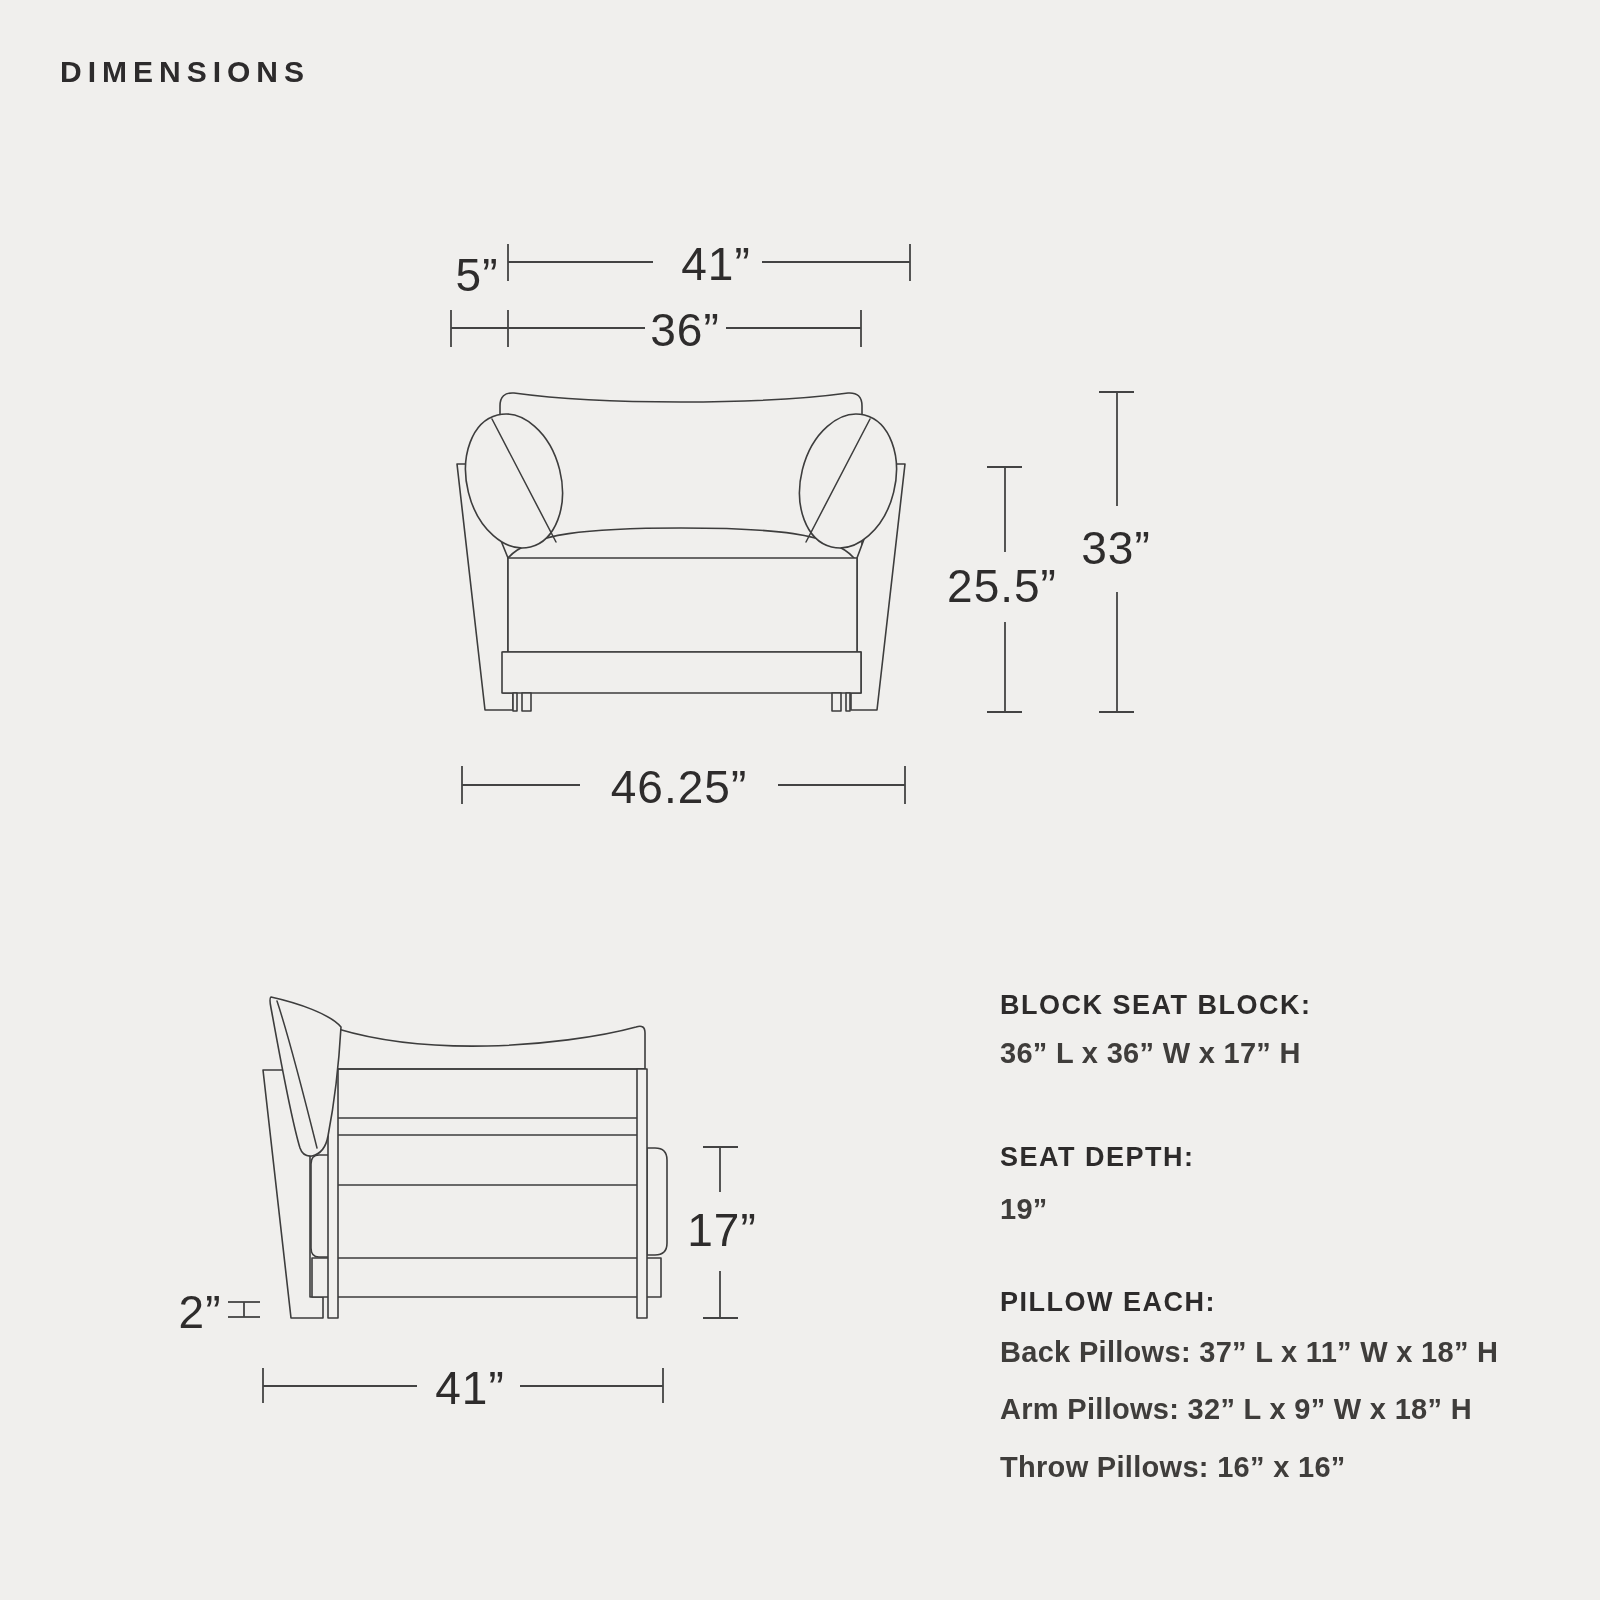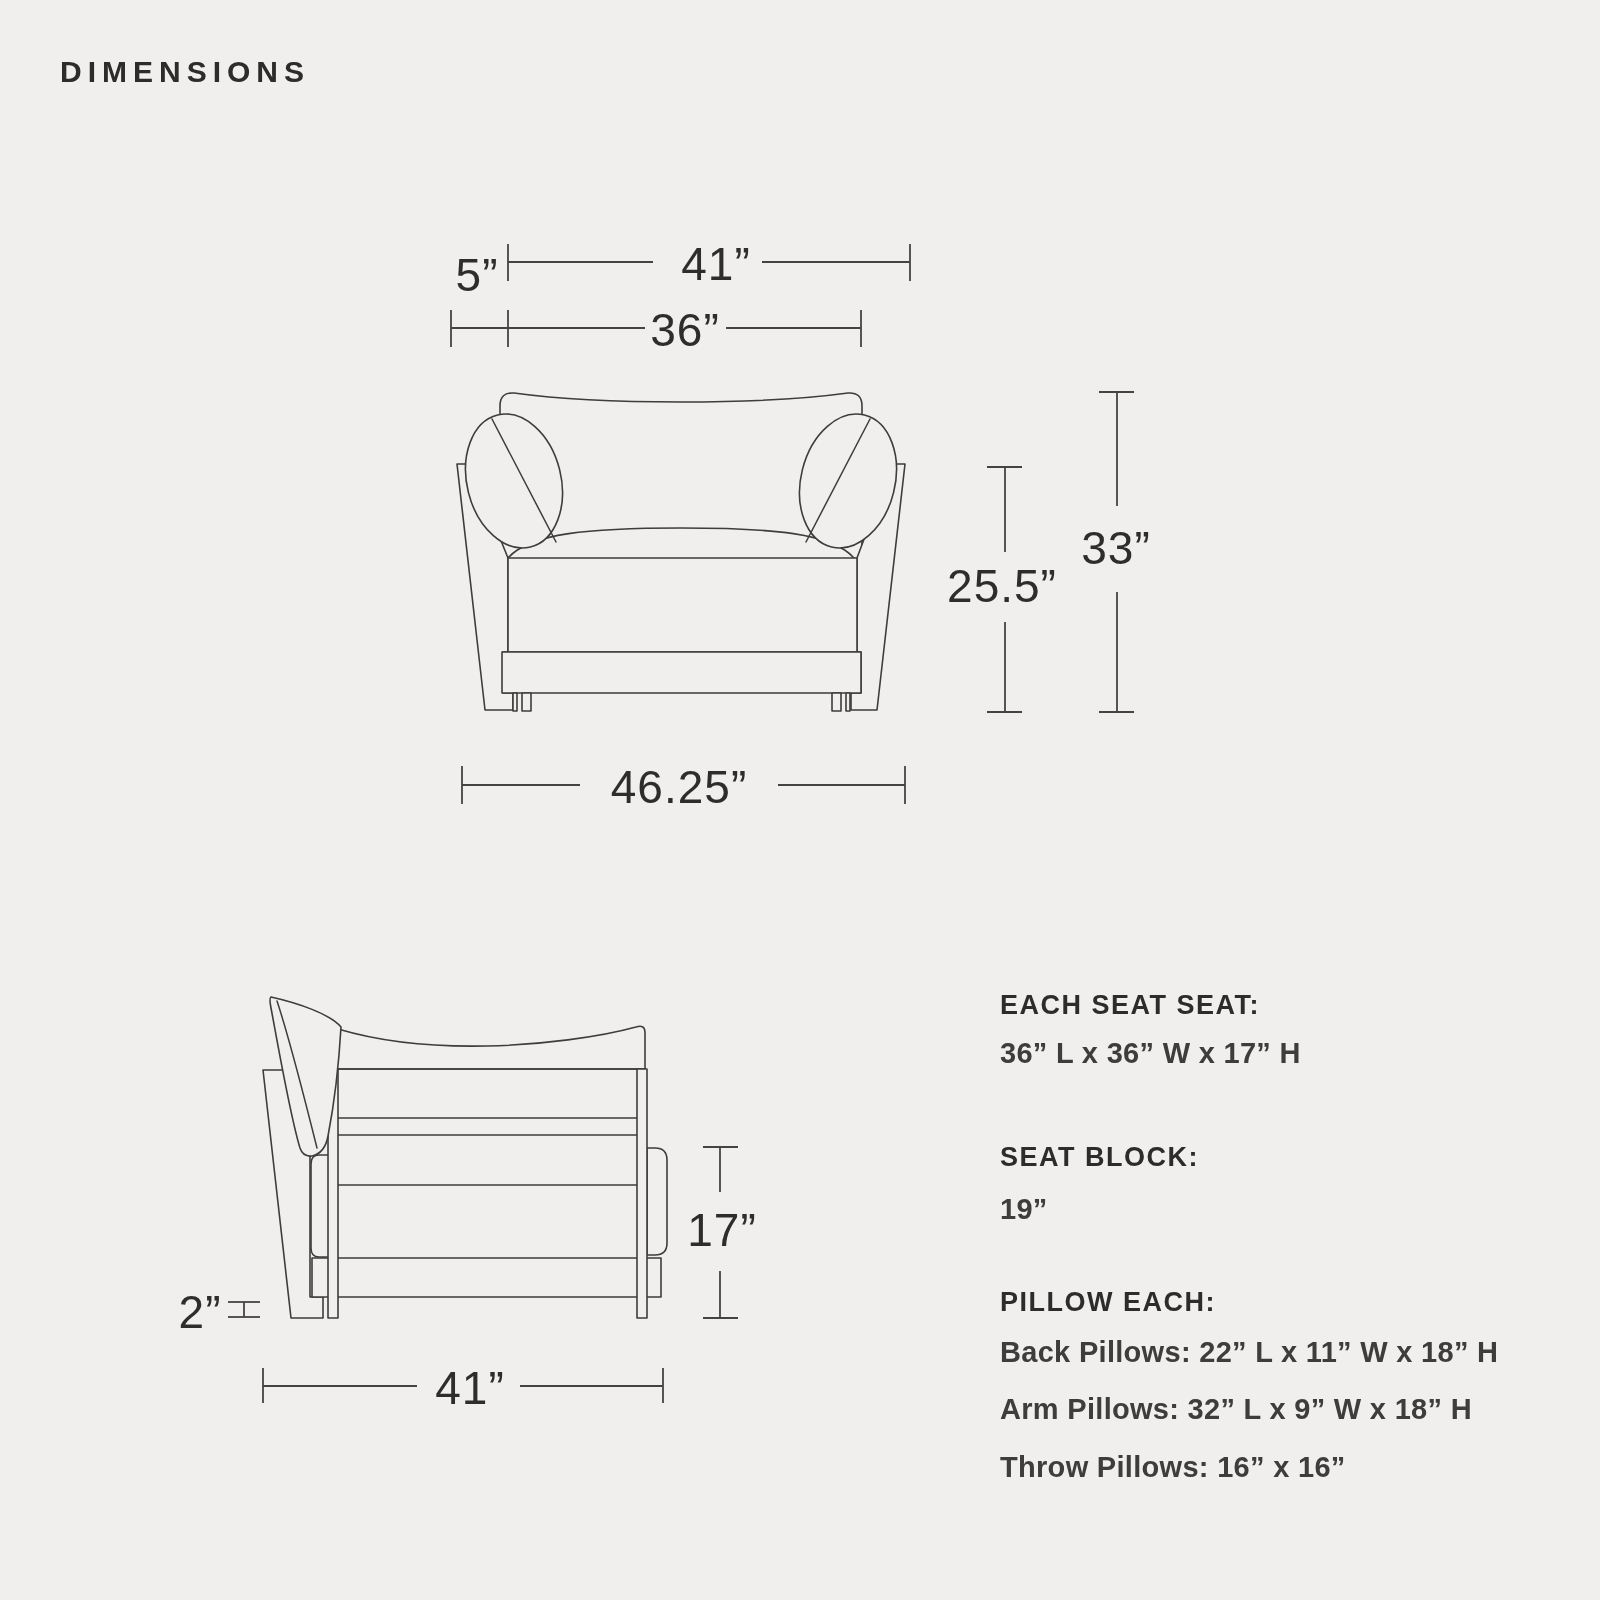--- a/index.html
+++ b/index.html
@@ -138,25 +138,25 @@
 
       <line x1="263" y1="1368" x2="263" y2="1403"></line>
       <line x1="663" y1="1368" x2="663" y2="1403"></line>
       <line x1="263" y1="1386" x2="417" y2="1386"></line>
       <line x1="520" y1="1386" x2="663" y2="1386"></line>
       <text class="dim-label" x="470" y="1404">41”</text>
     </g>
   </svg>
 
   <div>
-    <div class="spec-h" style="top:990px">EACH SEAT SEAT:</div>
+    <div class="spec-h" style="top:990px">BLOCK SEAT BLOCK:</div>
     <div class="spec-v" style="top:1037px">36” L x 36” W x 17” H</div>
 
-    <div class="spec-h" style="top:1142px">SEAT BLOCK:</div>
+    <div class="spec-h" style="top:1142px">SEAT DEPTH:</div>
     <div class="spec-v" style="top:1193px">19”</div>
 
     <div class="spec-h" style="top:1287px">PILLOW EACH:</div>
-    <div class="spec-v" style="top:1336px">Back Pillows: 22” L x 11” W x 18” H</div>
+    <div class="spec-v" style="top:1336px">Back Pillows: 37” L x 11” W x 18” H</div>
     <div class="spec-v" style="top:1393px">Arm Pillows: 32” L x 9” W x 18” H</div>
     <div class="spec-v" style="top:1451px">Throw Pillows: 16” x 16”</div>
   </div>
 
 </div>
 
 </body></html>

